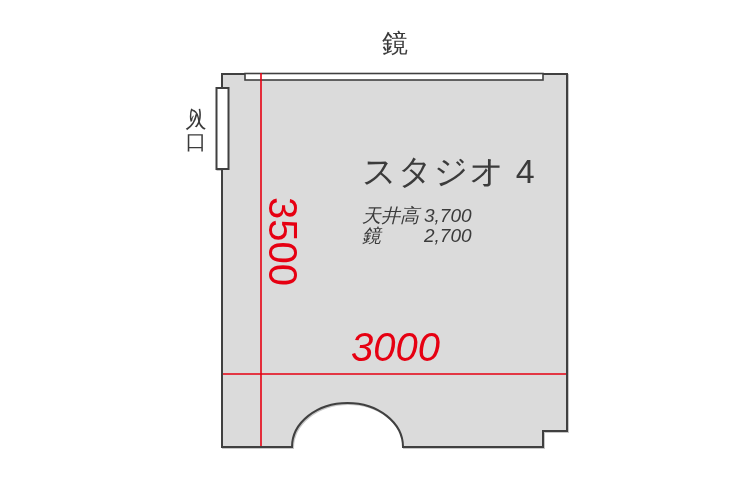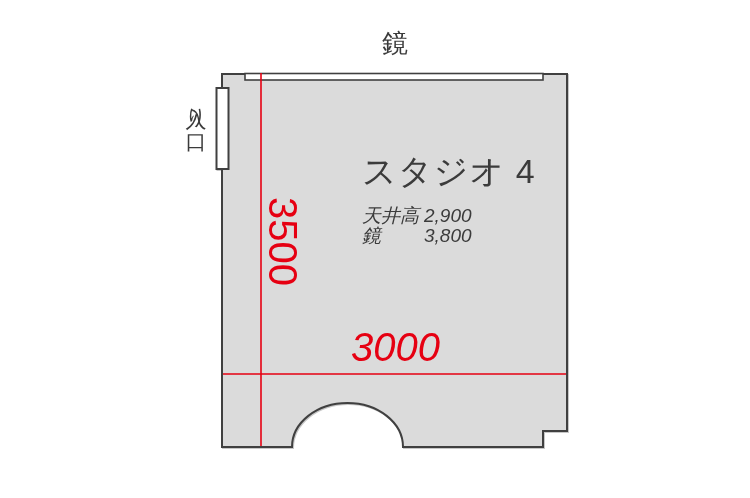--- a/index.html
+++ b/index.html
@@ -67,25 +67,25 @@
 
   <div class="txt mirror-label">鏡</div>
 
   <div class="txt entrance-label">入り口</div>
 
   <div class="txt room-title">スタジオ 4</div>
 
   <div class="spec-table">
     <div class="spec-row">
       <span class="spec-label">天井高</span>
-      <span class="spec-value">2,900</span>
+      <span class="spec-value">3,700</span>
     </div>
     <div class="spec-row">
       <span class="spec-label">鏡</span>
-      <span class="spec-value">3,800</span>
+      <span class="spec-value">2,700</span>
     </div>
   </div>
 
   <div class="txt dim dim-vertical">3500</div>
 
   <div class="txt dim dim-horizontal">3000</div>
 
 </div>
 
 </body></html>

